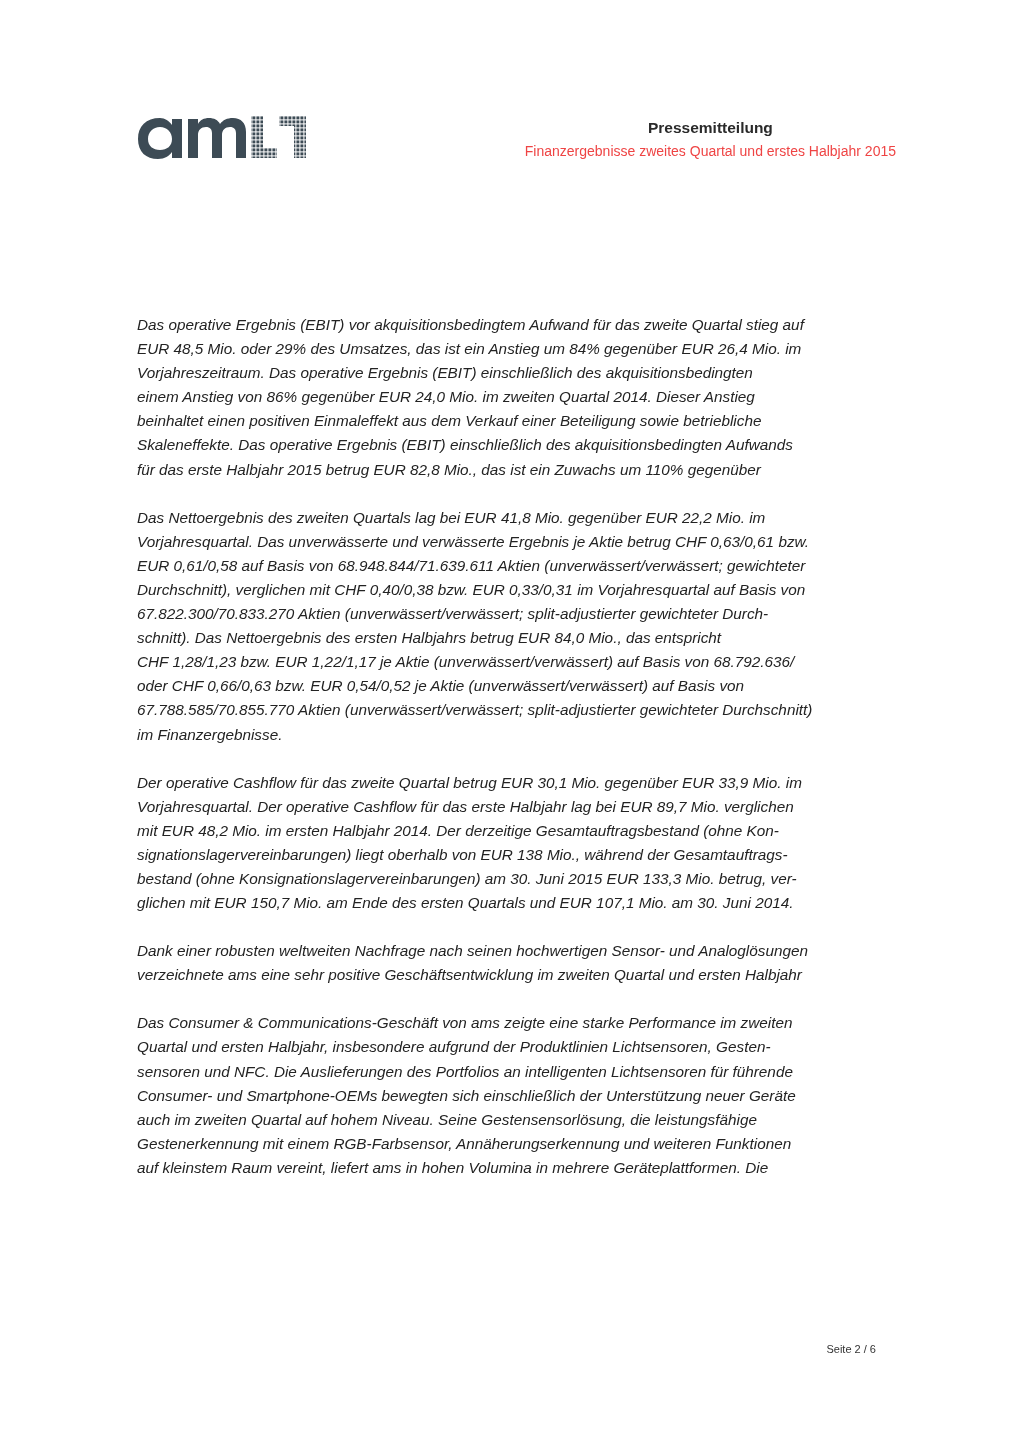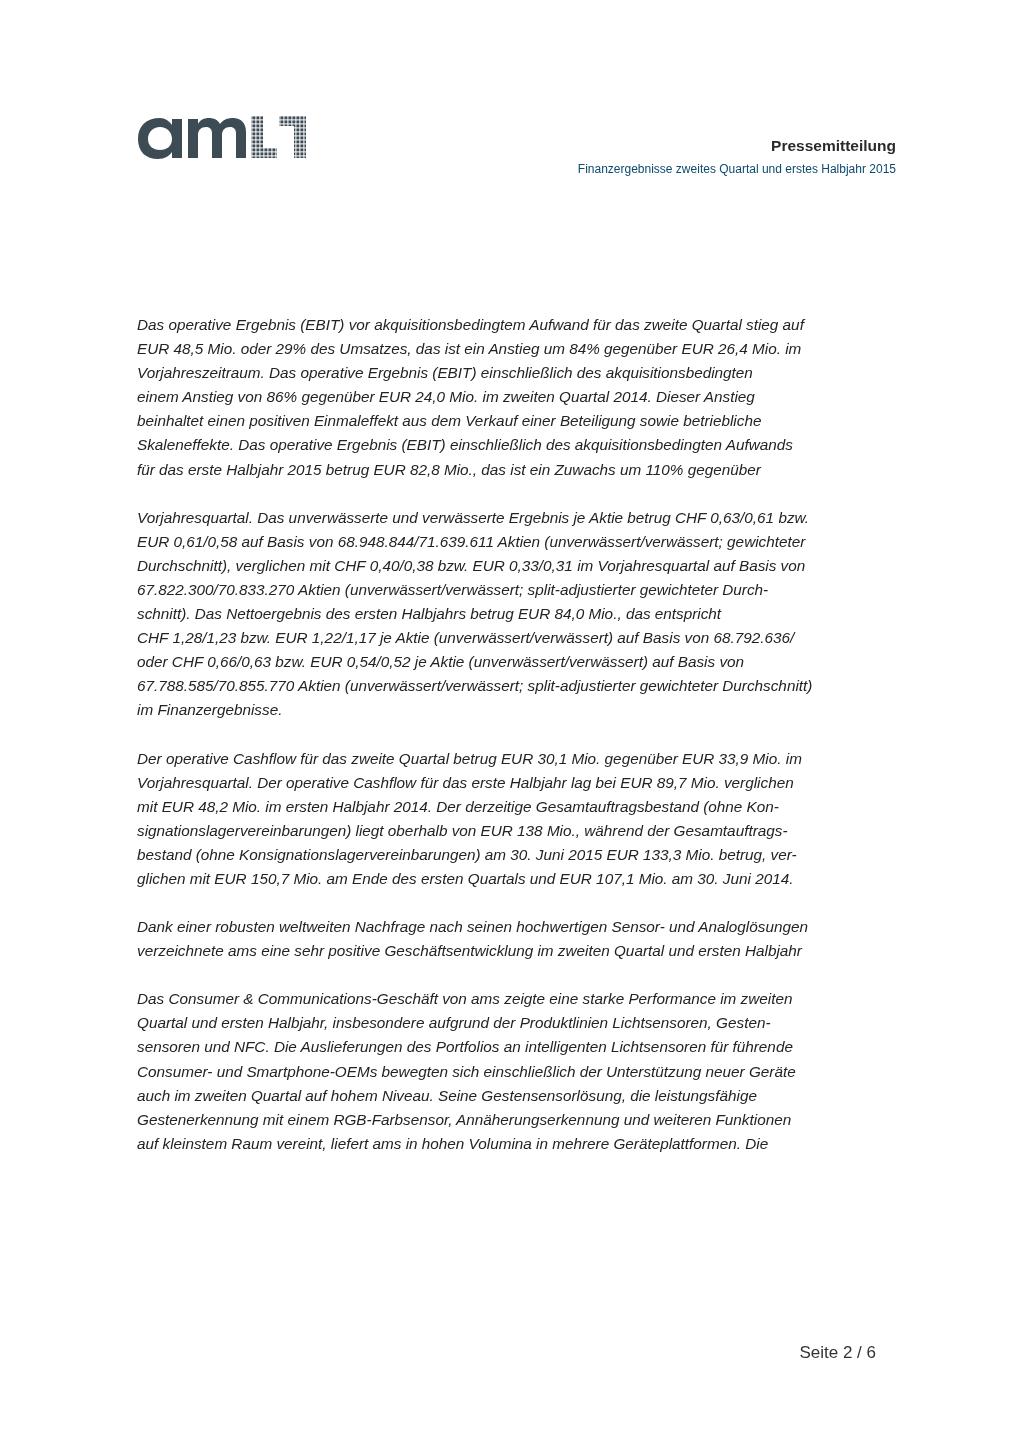--- a/index.html
+++ b/index.html
@@ -1,25 +1,25 @@
 <!DOCTYPE html>
 <html><head>
   <meta charset="utf-8">
   <style>
     html, body { margin: 0; padding: 0; background: #ffffff; }
     body { width: 1024px; height: 1449px; position: relative; overflow: hidden;
            font-family: "Liberation Sans", sans-serif; color: #222222; }
     .logo { position: absolute; left: 136px; top: 112px; width: 172px; height: 48px; }
-    .header-right { position: absolute; right: 128px; top: 136px; text-align: right; margin-left: 8px; }
+    .header-right { position: absolute; right: 128px; top: 118px; text-align: center; margin-left: 8px; }
     .header-title { font-size: 15.5px; font-weight: bold; color: #2a2a2a; line-height: 20px; }
-    .header-sub { font-size: 12px; color: #0c4a6e; line-height: 22px; margin-top: 2px; }
+    .header-sub { font-size: 14px; color: #ef4444; line-height: 22px; margin-top: 2px; }
     .body-text { position: absolute; left: 137px; top: 313px; width: 760px; }
     .para { font-size: 15.3px; line-height: 24.1px; margin: 0 0 24px 0; color: #232323; white-space: normal; }
     .para .ln { display: block; white-space: nowrap; font-style: italic; }
-    .footer { position: absolute; right: 148px; top: 1343px; font-size: 17px; color: #333333; }
+    .footer { position: absolute; right: 148px; top: 1343px; font-size: 11px; color: #333333; }
   </style>
 </head>
 <body>
 
 <div class="logo">
   <svg width="172" height="48" viewBox="0 0 172 48">
     <defs>
       <pattern id="dots" x="0" y="0" width="4" height="4" patternUnits="userSpaceOnUse">
         <rect x="0.4" y="0.4" width="3" height="3" fill="#3d4b55"></rect>
       </pattern>
@@ -43,20 +43,21 @@
   <p class="para">
     <span class="ln">Das operative Ergebnis (EBIT) vor akquisitionsbedingtem Aufwand für das zweite Quartal stieg auf</span>
     <span class="ln">EUR 48,5 Mio. oder 29% des Umsatzes, das ist ein Anstieg um 84% gegenüber EUR 26,4 Mio. im</span>
     <span class="ln">Vorjahreszeitraum. Das operative Ergebnis (EBIT) einschließlich des akquisitionsbedingten</span>
     <span class="ln">einem Anstieg von 86% gegenüber EUR 24,0 Mio. im zweiten Quartal 2014. Dieser Anstieg</span>
     <span class="ln">beinhaltet einen positiven Einmaleffekt aus dem Verkauf einer Beteiligung sowie betriebliche</span>
     <span class="ln">Skaleneffekte. Das operative Ergebnis (EBIT) einschließlich des akquisitionsbedingten Aufwands</span>
     <span class="ln">für das erste Halbjahr 2015 betrug EUR 82,8 Mio., das ist ein Zuwachs um 110% gegenüber</span>
   </p>
   <p class="para">
+    <span class="ln">Das Nettoergebnis des zweiten Quartals lag bei EUR 41,8 Mio. gegenüber EUR 22,2 Mio. im</span>
     <span class="ln">Vorjahresquartal. Das unverwässerte und verwässerte Ergebnis je Aktie betrug CHF 0,63/0,61 bzw.</span>
     <span class="ln">EUR 0,61/0,58 auf Basis von 68.948.844/71.639.611 Aktien (unverwässert/verwässert; gewichteter</span>
     <span class="ln">Durchschnitt), verglichen mit CHF 0,40/0,38 bzw. EUR 0,33/0,31 im Vorjahresquartal auf Basis von</span>
     <span class="ln">67.822.300/70.833.270 Aktien (unverwässert/verwässert; split-adjustierter gewichteter Durch-</span>
     <span class="ln">schnitt). Das Nettoergebnis des ersten Halbjahrs betrug EUR 84,0 Mio., das entspricht</span>
     <span class="ln">CHF 1,28/1,23 bzw. EUR 1,22/1,17 je Aktie (unverwässert/verwässert) auf Basis von 68.792.636/</span>
     <span class="ln">oder CHF 0,66/0,63 bzw. EUR 0,54/0,52 je Aktie (unverwässert/verwässert) auf Basis von</span>
     <span class="ln">67.788.585/70.855.770 Aktien (unverwässert/verwässert; split-adjustierter gewichteter Durchschnitt)</span>
     <span class="ln">im Finanzergebnisse.</span>
   </p>

